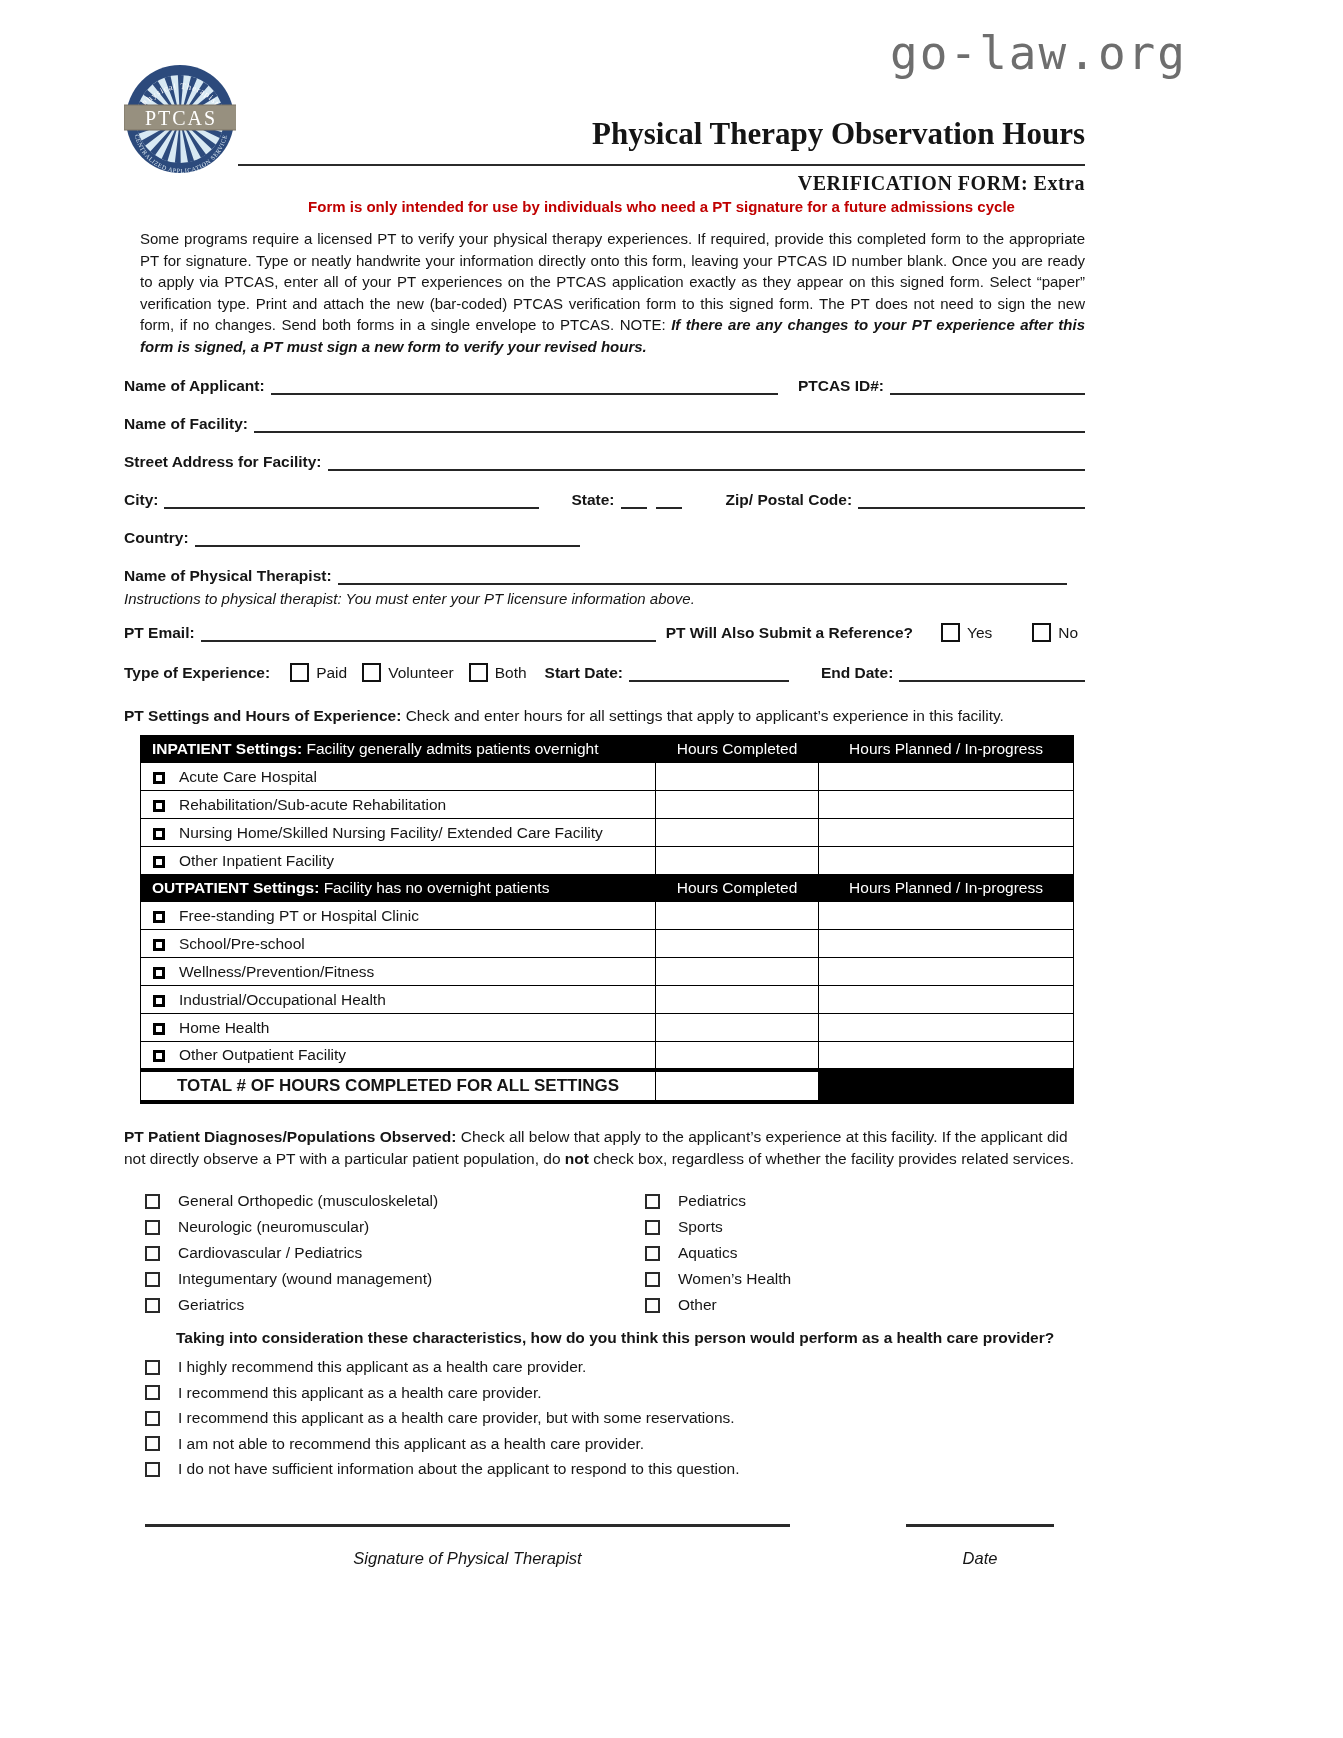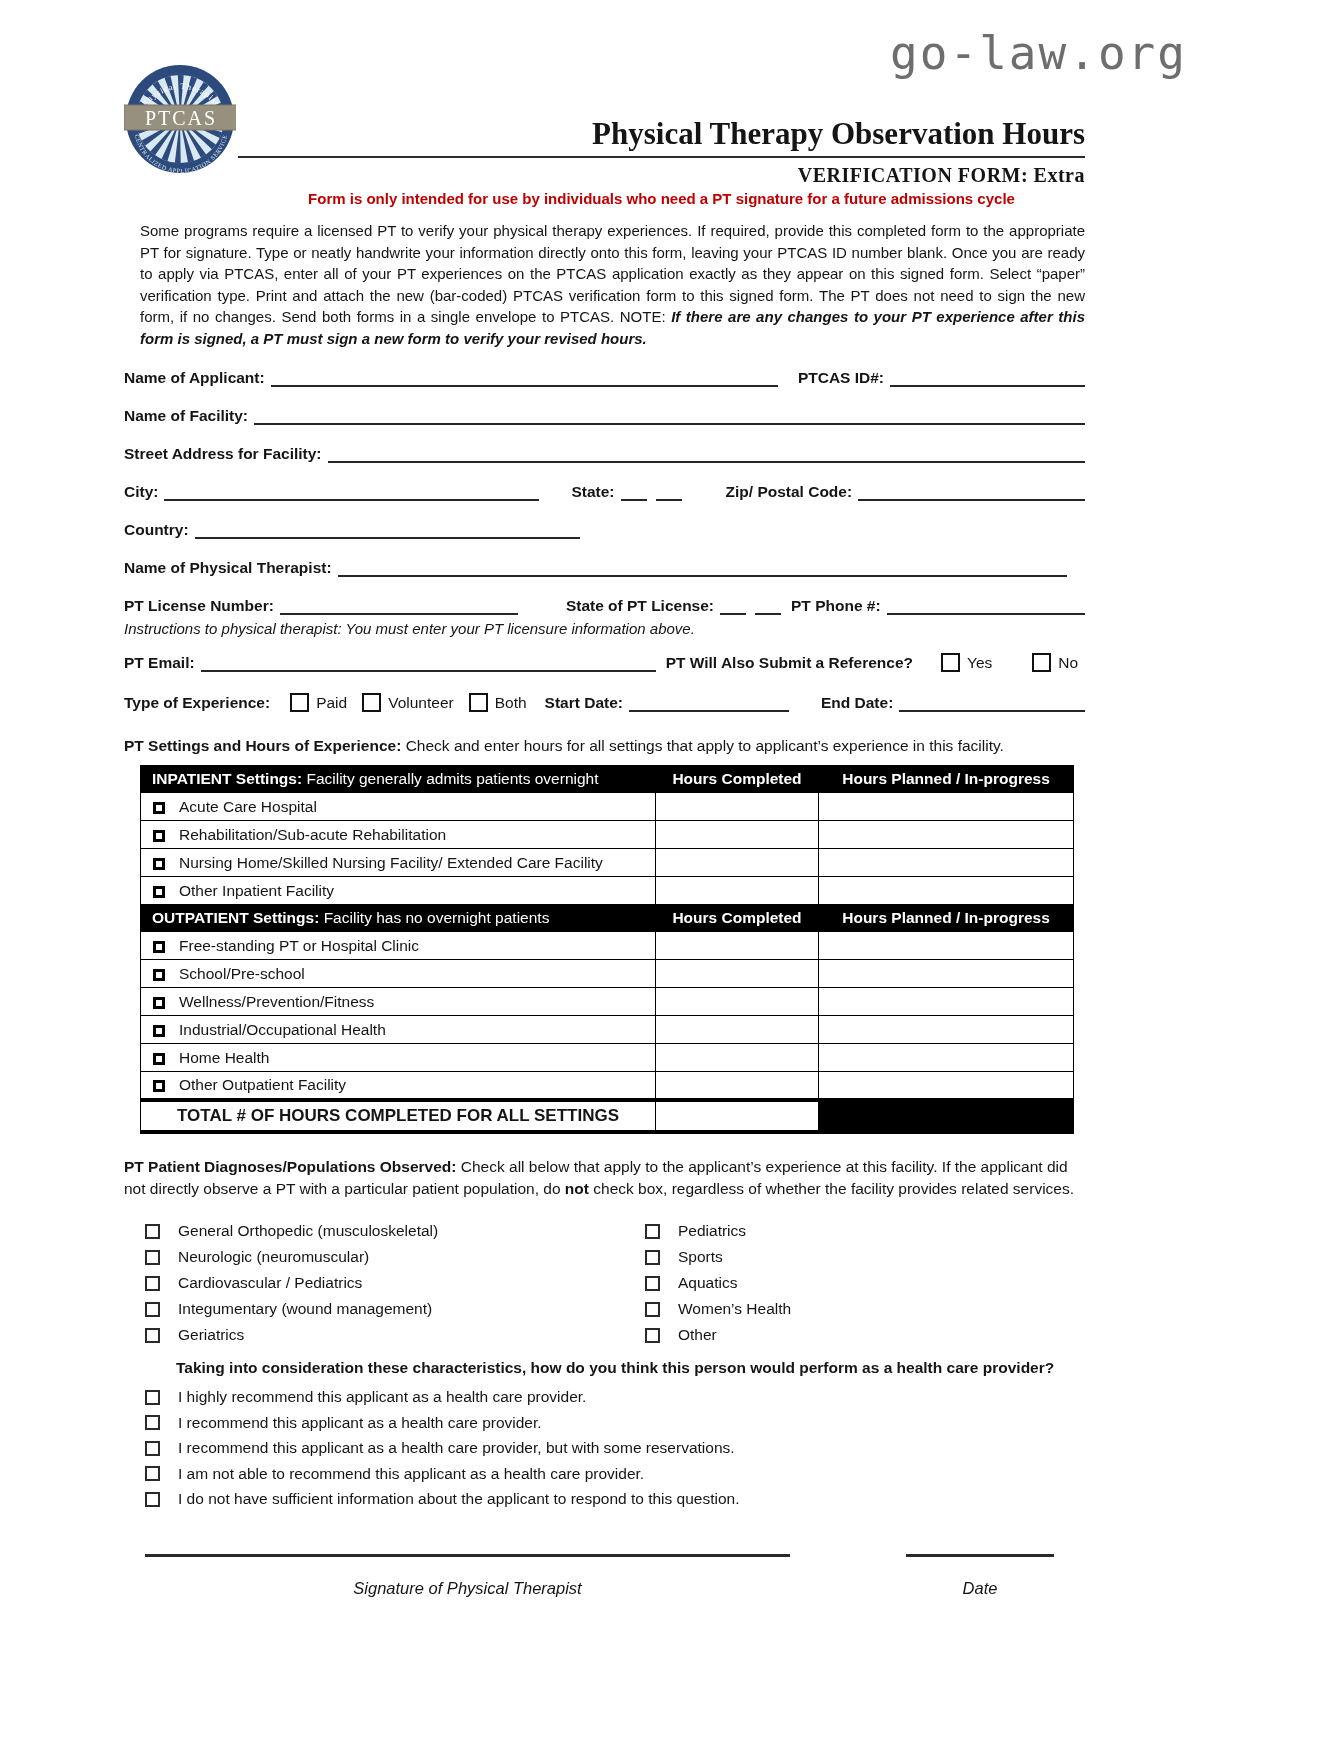--- a/index.html
+++ b/index.html
@@ -14,21 +14,21 @@
     position:absolute; top:26px; right:156px;
     font-family:"DejaVu Sans Mono", monospace;
     font-size:46px; color:#6e6e6e; letter-spacing:2px; font-weight:400;
   }
   
   .logo { position:absolute; top:52px; left:124px; width:112px; height:136px; }
   
   .titles { margin-left:114px; margin-top:72px; }
   .title {
     text-align:right; font-family:"Liberation Serif", serif; font-weight:bold;
-    font-size:31px; line-height:44px; border-bottom:2px solid #2b2b2b;
+    font-size:31px; line-height:44px; padding-bottom:8px; border-bottom:2px solid #2b2b2b;
   }
   .subtitle {
     text-align:right; font-family:"Liberation Serif", serif; font-weight:bold;
     font-size:20px; margin-top:6px; letter-spacing:0.5px;
   }
   .notice { text-align:center; color:#c00000; font-weight:bold; font-size:15px; margin-top:3px; }
   
   .intro { margin:13px 0 4px 16px; font-size:15px; line-height:21.5px; text-align:justify; }
   .intro .note { font-style:italic; font-weight:bold; }
   
@@ -38,21 +38,21 @@
   .grow { flex:1 1 auto; }
   .instr { font-style:italic; font-size:15px; margin-top:5px; }
   .cb { display:inline-block; width:19px; height:19px; border:2.5px solid #111; background:#fff; vertical-align:-3px; }
   .cbl { margin-left:7px; white-space:nowrap; }
   
   .secline { margin-top:23px; font-size:15.5px; line-height:21px; }
   .b { font-weight:bold; }
   
   .htable { border-collapse:collapse; margin:9px 0 0 16px; table-layout:fixed; width:933px; }
   .htable td, .htable th { border:1.5px solid #000; font-size:15.5px; padding:4px; height:28px; }
-  .htable th { background:#000; color:#fff; font-weight:bold; text-align:center; height:27px; }
+  .htable th { background:#000; color:#fff; font-weight:normal; text-align:center; height:27px; }
   .htable th.left { text-align:left; padding-left:11px; font-weight:normal; }
   .htable td.lbl { padding-left:12px; text-align:left; }
   .tcb { display:inline-block; width:12px; height:12px; border:3.2px solid #000; background:#fff; margin-right:14px; vertical-align:-2px; }
   tr.total td { border-top:4px solid #000; border-bottom:4px solid #000; height:31px; }
   td.tlabel { font-weight:bold; font-size:17px; text-align:center; white-space:nowrap; overflow:hidden; }
   td.blackcell { background:#000; }
   
   .diag { margin-top:22px; font-size:15.5px; line-height:22px; }
   .dcols { display:flex; margin-top:14px; margin-left:21px; }
   .dcol-left { width:500px; }
@@ -140,29 +140,20 @@
   <div class="frow">
     <span class="lblb">Country:</span>
     <span class="blank" style="width:385px"></span>
   </div>
 
   <div class="frow">
     <span class="lblb">Name of Physical Therapist:</span>
     <span class="blank grow" style="margin-right:18px"></span>
   </div>
 
-  <div class="frow">
-    <span class="lblb">PT License Number:</span>
-    <span class="blank" style="width:238px"></span>
-    <span class="lblb" style="margin-left:48px">State of PT License:</span>
-    <span class="blank" style="width:26px"></span>
-    <span class="blank" style="width:26px;margin-left:9px"></span>
-    <span class="lblb" style="margin-left:10px">PT Phone #:</span>
-    <span class="blank grow"></span>
-  </div>
   <div class="instr">Instructions to physical therapist: You must enter your PT licensure information above.</div>
 
   <div class="frow" style="margin-top:12px">
     <span class="lblb">PT Email:</span>
     <span class="blank" style="width:455px"></span>
     <span class="lblb" style="margin-left:10px">PT Will Also Submit a Reference?</span>
     <span class="cb" style="margin-left:28px"></span>
     <span class="cbl">Yes</span>
     <span class="cb" style="margin-left:40px"></span>
     <span class="cbl">No</span>

